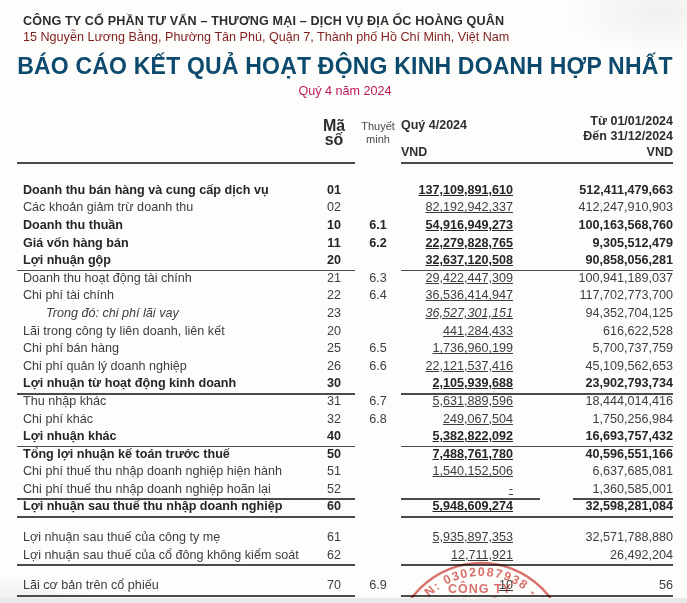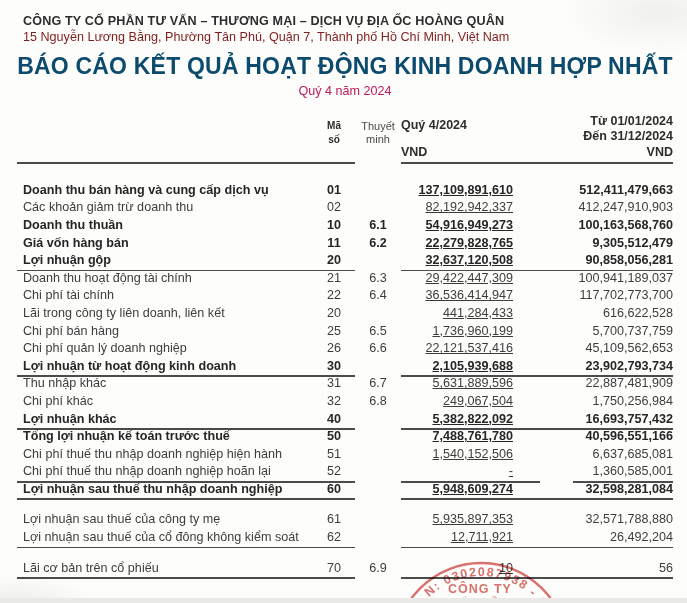--- a/index.html
+++ b/index.html
@@ -29,21 +29,21 @@
   .subtitle  { text-align:center; font-size:12.6px; color:#be185d; margin-top:4px; }
 
   
   .c-label { width:296px; padding-left:6px; white-space:nowrap; }
   .c-code  { width:42px;  text-align:center; }
   .c-note  { width:46px;  text-align:center; }
   .c-q4    { width:112px; text-align:right;text-decoration:underline; }
   .c-ytd   { width:160px; text-align:right; }
 
   .thead { display:flex; margin-top:16px; font-size:12.5px; color:#2d2d2d; }
-  .th-code { width:42px; text-align:center; font-weight:bold; font-size:10px; line-height:14px; padding-top:5px; }
+  .th-code { width:42px; text-align:center; font-weight:bold; font-size:16px; line-height:14px; padding-top:5px; }
   .th-note { width:46px; text-align:center; font-size:11px; line-height:13px; color:#4a4a4a; padding-top:6px; }
   .th-q4   { width:112px; display:flex; flex-direction:column; justify-content:space-between; align-items:flex-start; height:45px; }
   .th-ytd  { width:160px; display:flex; flex-direction:column; justify-content:space-between; align-items:flex-end; height:45px; }
   .th-q4 .h1 { font-weight:bold; padding-top:4px; }
   .th-ytd .h1 { font-weight:bold; line-height:15px; text-align:right; }
   .vnd { font-weight:bold; }
 
   .hr-rule { display:flex; margin-top:3px; }
   .hr-rule .seg-l { width:338px; height:2px; background:#4b4b4b; }
   .hr-rule .seg-gap { width:46px; }
@@ -149,20 +149,27 @@
     <div class="c-q4">29,422,447,309</div>
     <div class="c-ytd">100,941,189,037</div>
   </div>
       <div class="row">
     <div class="c-label">Chi phí tài chính</div>
     <div class="c-code">22</div>
     <div class="c-note">6.4</div>
     <div class="c-q4">36,536,414,947</div>
     <div class="c-ytd">117,702,773,700</div>
   </div>
+      <div class="row italic indent">
+    <div class="c-label">Trong đó: chi phí lãi vay</div>
+    <div class="c-code">23</div>
+    <div class="c-note"></div>
+    <div class="c-q4">36,527,301,151</div>
+    <div class="c-ytd">94,352,704,125</div>
+  </div>
       <div class="row">
     <div class="c-label">Lãi trong công ty liên doanh, liên kết</div>
     <div class="c-code">20</div>
     <div class="c-note"></div>
     <div class="c-q4">441,284,433</div>
     <div class="c-ytd">616,622,528</div>
   </div>
       <div class="row">
     <div class="c-label">Chi phí bán hàng</div>
     <div class="c-code">25</div>
@@ -184,21 +191,21 @@
     <div class="c-q4">2,105,939,688</div>
     <div class="c-ytd">23,902,793,734</div>
   <div class="rl rl-left"></div>
         <div class="rl rl-right"></div>
       </div>
       <div class="row">
     <div class="c-label">Thu nhập khác</div>
     <div class="c-code">31</div>
     <div class="c-note">6.7</div>
     <div class="c-q4">5,631,889,596</div>
-    <div class="c-ytd">22,887,481,909</div>
+    <div class="c-ytd">18,444,014,416</div>
   </div>
       <div class="row">
     <div class="c-label">Chi phí khác</div>
     <div class="c-code">32</div>
     <div class="c-note">6.8</div>
     <div class="c-q4">249,067,504</div>
     <div class="c-ytd">1,750,256,984</div>
   </div>
       <div class="row bold">
     <div class="c-label">Lợi nhuận khác</div>

